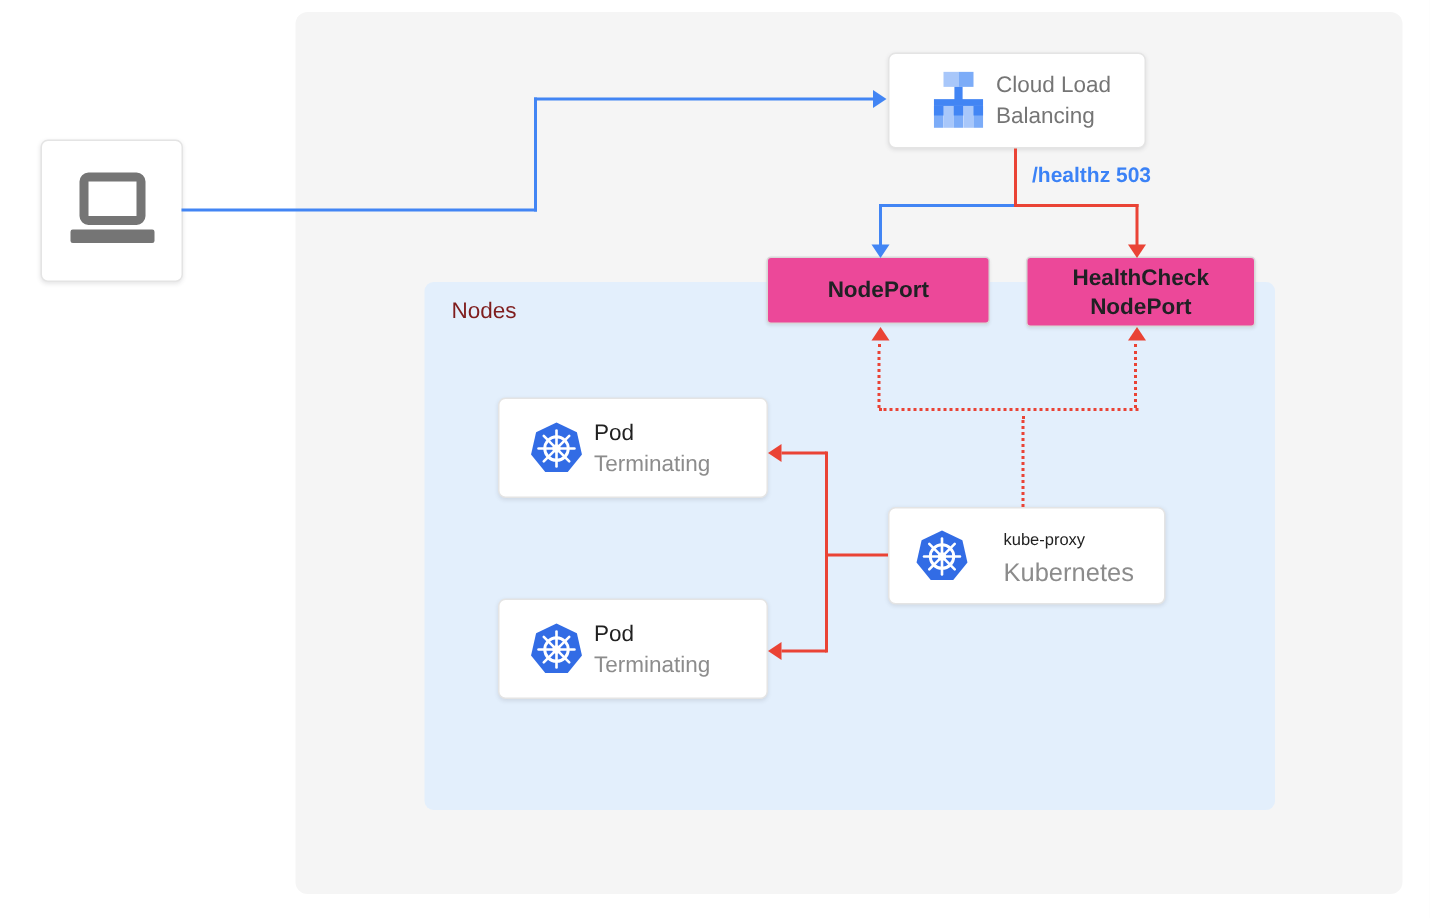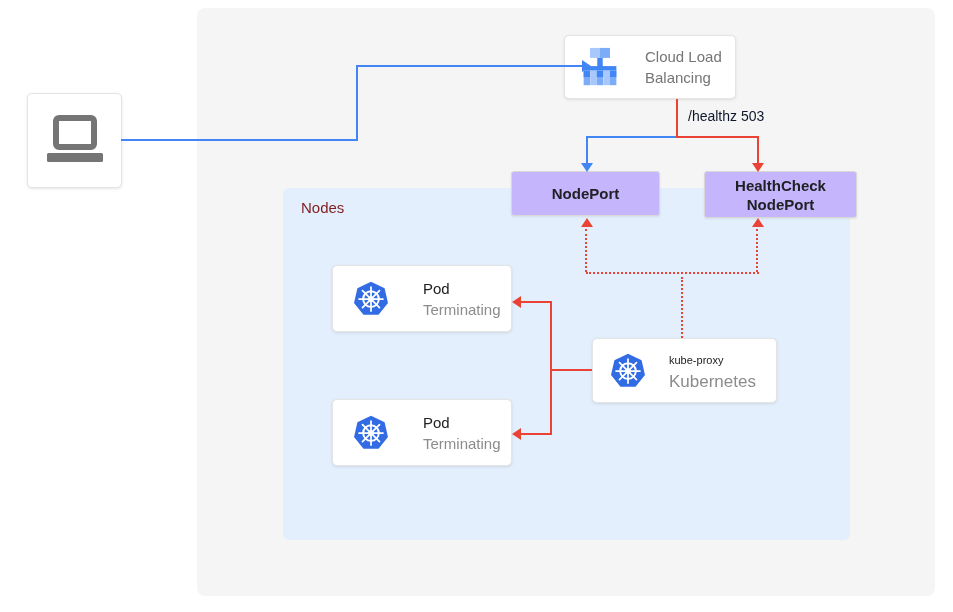--- a/index.html
+++ b/index.html
@@ -11,41 +11,41 @@
   .gray-panel { position:absolute; left:197px; top:8px; width:738px; height:588px;
                 background:#F5F5F5; border-radius:8px; }
   .nodes-panel { position:absolute; left:283px; top:188px; width:567px; height:352px;
                  background:#E3EFFC; border-radius:6px; }
   .nodes-label { position:absolute; left:18px; top:11px; font-size:15px; color:#7f1d1d; }
 
   
   .card { position:absolute; background:#ffffff; border:1px solid #E4E4E4; border-radius:5px;
           box-shadow:0 1px 3px rgba(60,64,67,0.13); display:flex; align-items:center; }
   .client-card { left:27px; top:93px; width:95px; height:95px; justify-content:center; }
-  .clb-card { left:564px; top:35px; width:172px; height:64px; padding-left:13px; gap:23px; }
+  .clb-card { left:592px; top:35px; width:172px; height:64px; padding-left:24px; gap:3px; }
   .clb-text { display:flex; flex-direction:column; font-size:15px; line-height:21px; color:#757575; }
-  .pod-card { left:332px; width:180px; height:67px; padding-left:18px; gap:32px; }
+  .pod-card { left:332px; width:180px; height:67px; padding-left:18px; gap:5px; }
   .pod1 { top:265px; } .pod2 { top:399px; }
   .pod-text { display:flex; flex-direction:column; font-size:15px; line-height:21px; }
   .pod-title { color:#212121; }
   .pod-status { color:#8C8C8C;text-align:center; }
   .kp-card { left:592px; top:338px; width:185px; height:65px; padding-left:15px; gap:21px; }
   .kp-text { display:flex; flex-direction:column; line-height:21px; }
   .kp-title { font-size:11px; color:#212121; }
   .kp-sub { font-size:17px; color:#8C8C8C; }
 
   
-  .port-box { position:absolute; background:#c4b5fd; border:1px solid #D8D8D8; border-radius:3px;
+  .port-box { position:absolute; background:#ec4899; border:1px solid #D8D8D8; border-radius:3px;
               box-shadow:0 1px 2px rgba(60,64,67,0.10); display:flex; flex-direction:column;
               align-items:center; justify-content:center; font-weight:bold; font-size:15px;
               color:#202124; line-height:19px; }
   .nodeport-box { left:511px; top:171px; width:149px; height:45px; }
-  .hc-nodeport-box { left:684px; top:171px; width:153px; height:47px;margin-left:20px; }
-
-  .healthz-label { position:absolute; left:688px; top:108px; font-size:14px; font-weight:normal; color:#0f172a; }
+  .hc-nodeport-box { left:684px; top:171px; width:153px; height:47px; }
+
+  .healthz-label { position:absolute; left:688px; top:108px; font-size:14px; font-weight:bold; color:#3b82f6; }
 
   
   .seg { position:absolute; }
   .h { height:2px; } .v { width:2px; }
   .blue { background:#4285F4; } .red { background:#EA4335; }
   .dot-v { width:0; height:auto; border-left:2px dotted #EA4335; background:none; }
   .dot-h { height:0; border-top:2px dotted #EA4335; background:none; }
   .arr { position:absolute; width:0; height:0; }
   .arr-right-blue { border-top:6px solid transparent; border-bottom:6px solid transparent; border-left:9px solid #4285F4; }
   .arr-down-blue  { border-left:6px solid transparent; border-right:6px solid transparent; border-top:9px solid #4285F4; }

